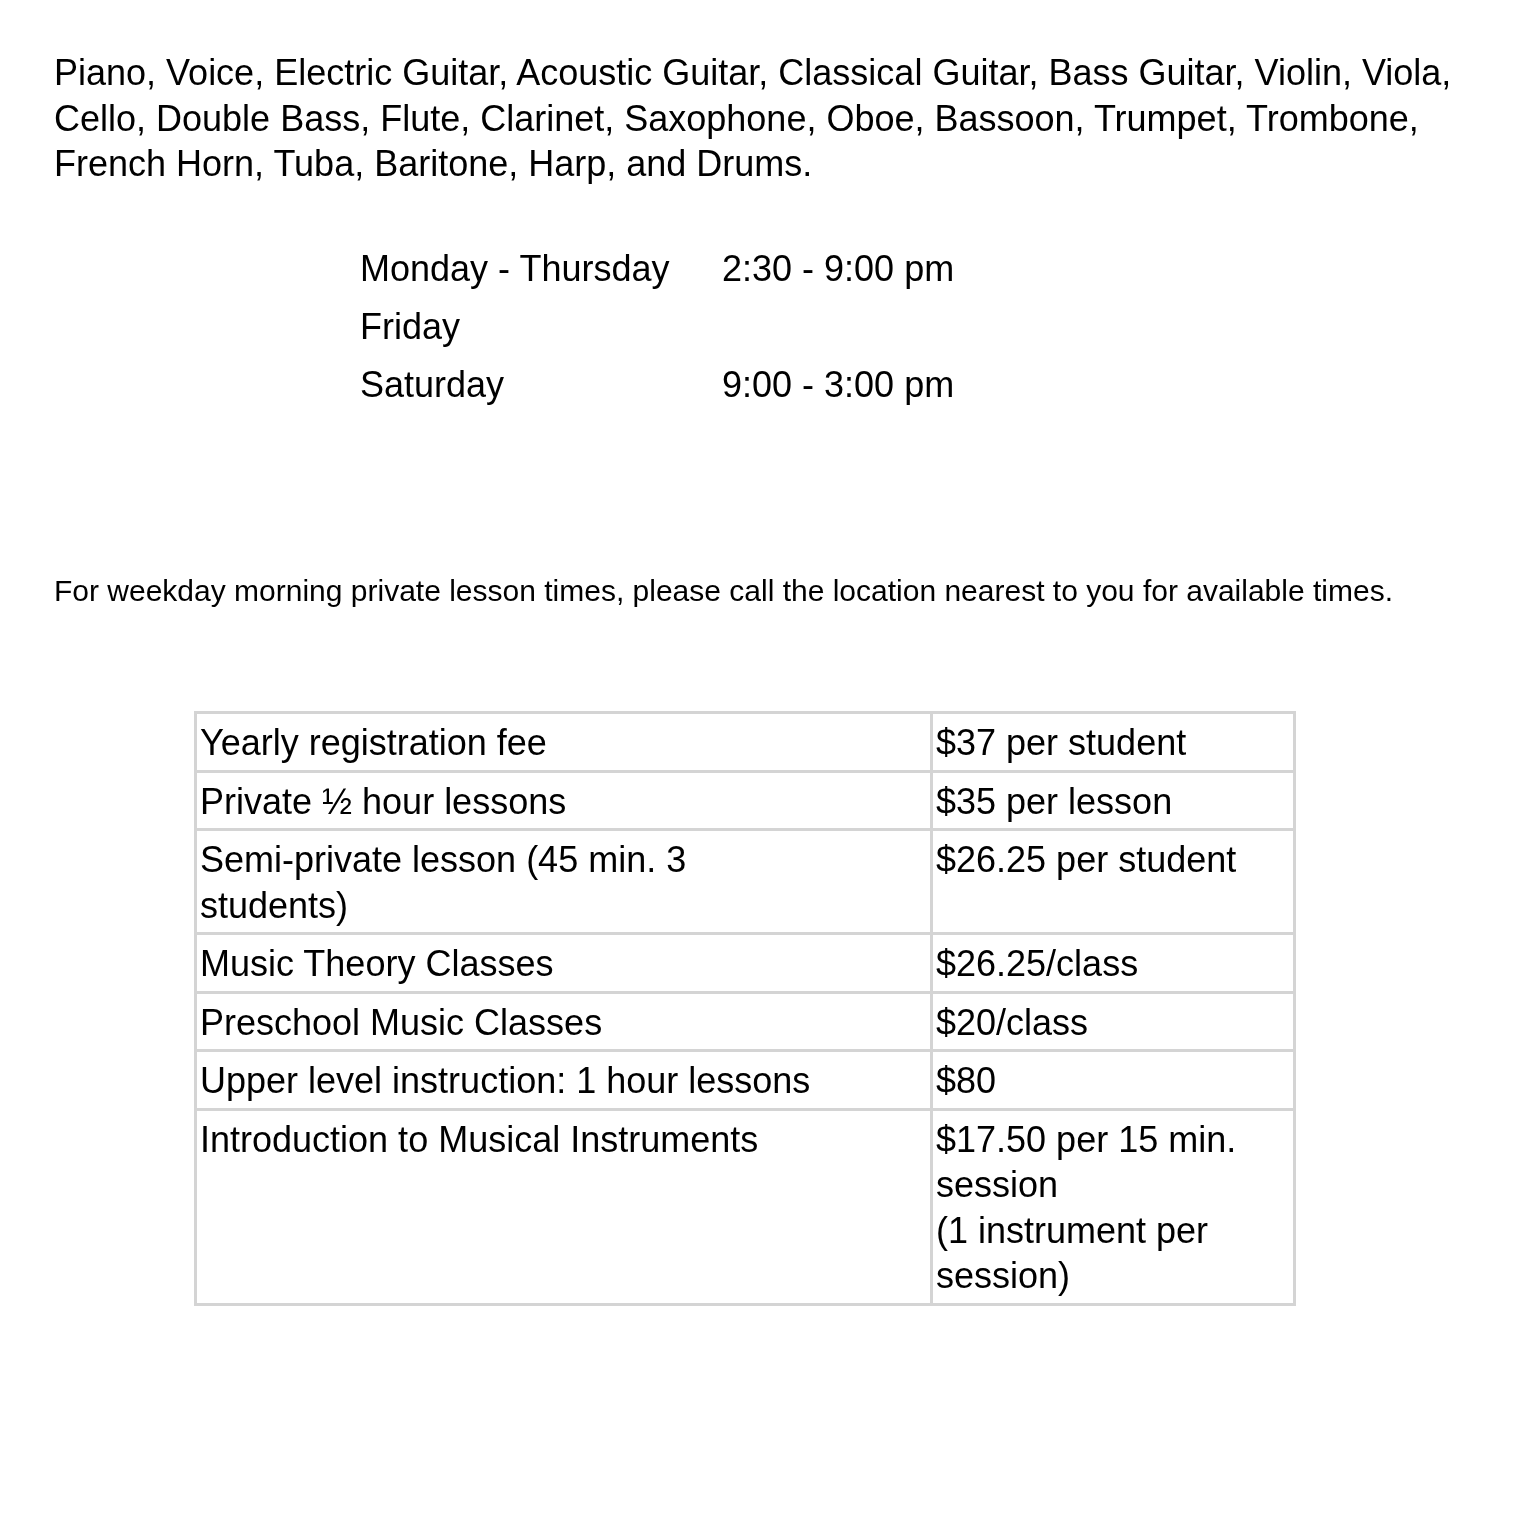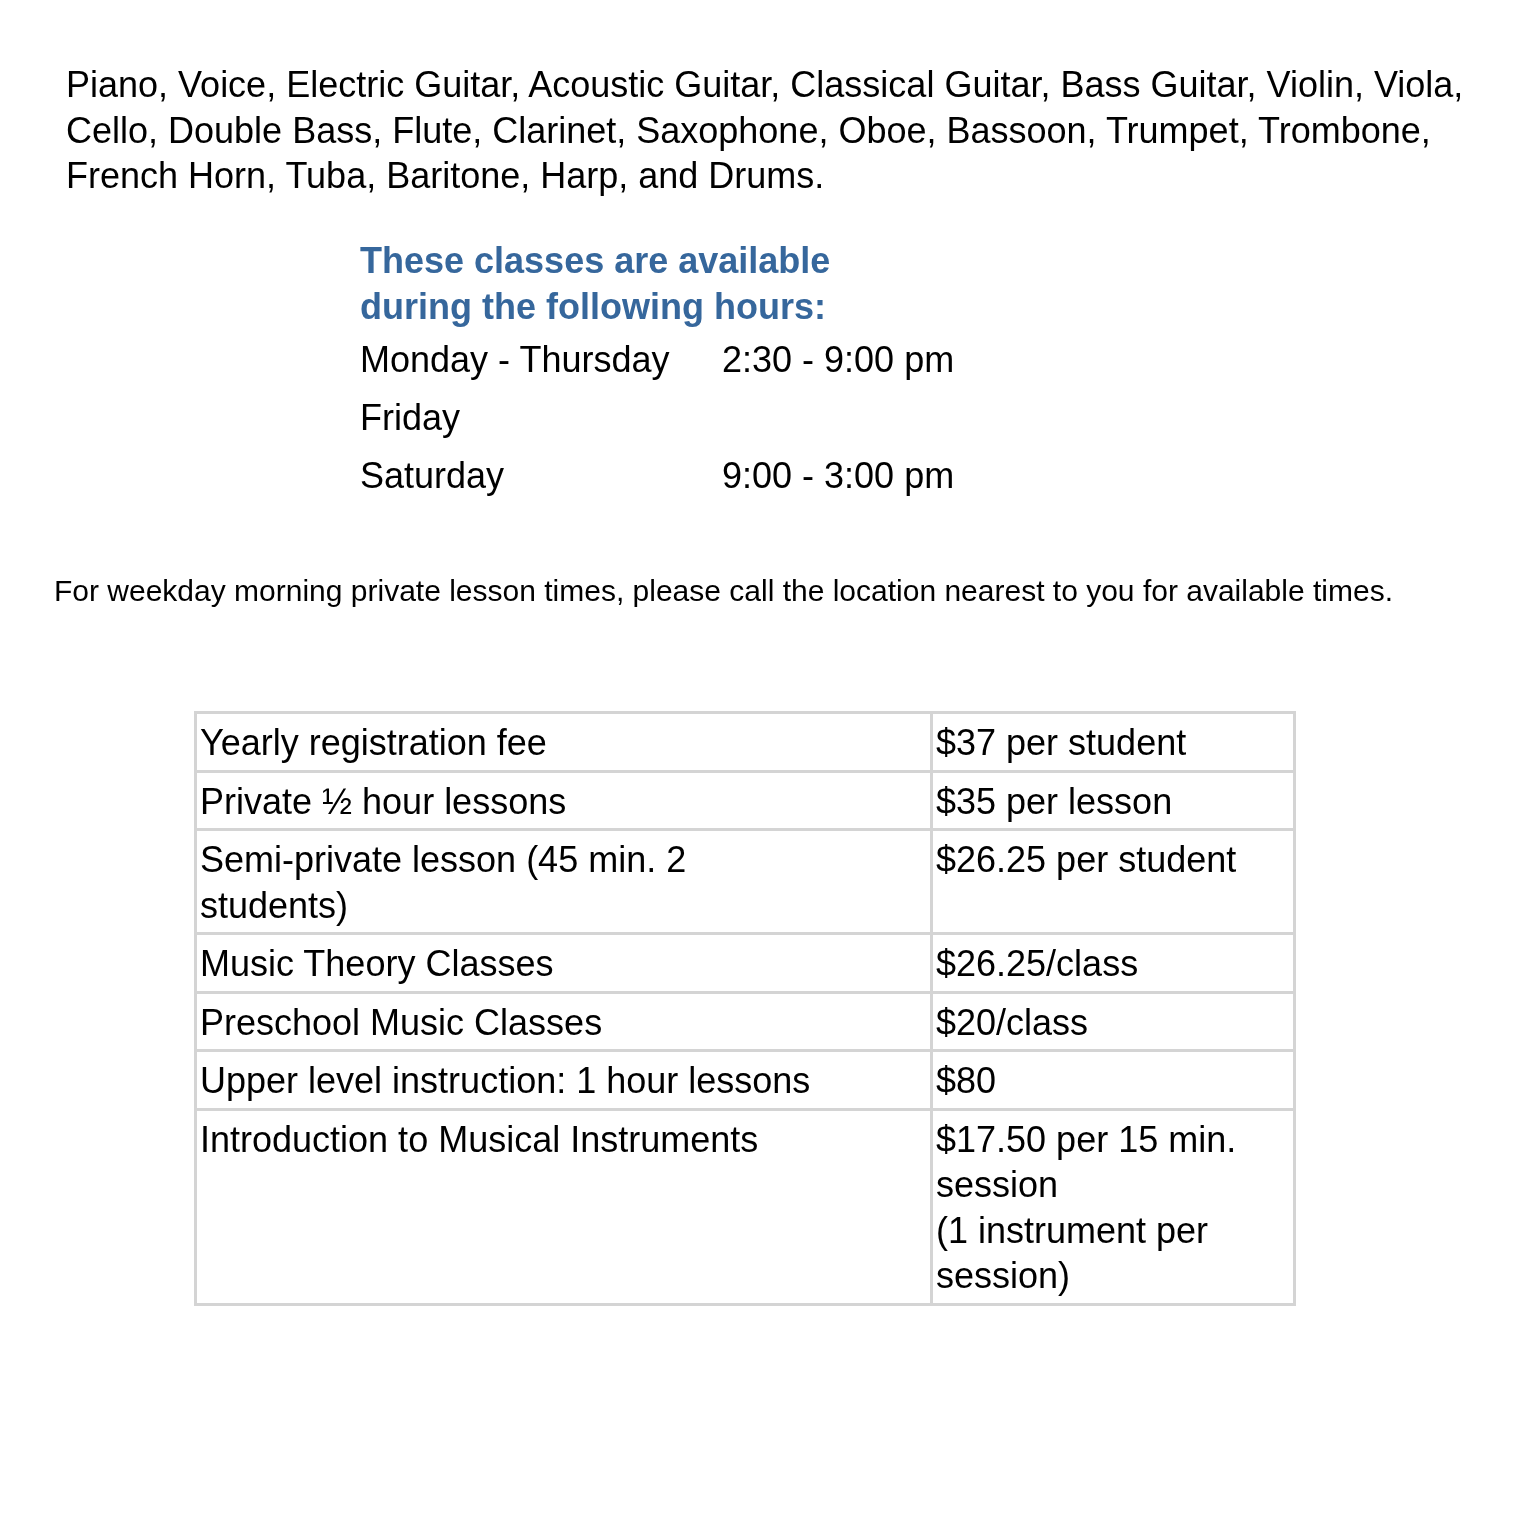--- a/index.html
+++ b/index.html
@@ -2,21 +2,21 @@
 <html><head>
 <meta charset="utf-8">
 <style>
   html, body { margin: 0; padding: 0; background: #ffffff; }
   body {
     width: 1536px; height: 1525px; position: relative; overflow: hidden;
     font-family: "Liberation Sans", sans-serif; color: #000;
   }
   .intro {
     position: absolute; left: 54px; top: 50px; width: 1440px;
-    font-size: 36px; line-height: 45.5px; margin: 12px;
+    font-size: 36px; line-height: 45.5px; margin: 0;
   }
   .hours {
     position: absolute; left: 360px; top: 238px;
   }
   .hours-title {
     color: #36679c; font-weight: bold; font-size: 36px; line-height: 45.5px; margin: 0;
   }
   .hours-row { display: flex; font-size: 36px; line-height: 58px; align-items: flex-end; }
   .hours-row .day { width: 362px; }
   .note {
@@ -34,24 +34,20 @@
   }
   table.fees td.c1 { width: 640px; }
   table.fees td.c2 { width: 354px; }
 </style>
 </head>
 <body>
 
 <p class="intro">Piano, Voice, Electric Guitar, Acoustic Guitar, Classical Guitar, Bass Guitar, Violin, Viola, Cello, Double Bass, Flute, Clarinet, Saxophone, Oboe, Bassoon, Trumpet, Trombone, French Horn, Tuba, Baritone, Harp, and Drums.</p>
 
 <div class="hours">
-  <p class="hours-title">
-    <span>These classes are available</span><br>
-    <span>during the following hours:</span>
-  </p>
   <div style="margin-top:2px">
     <div class="hours-row">
       <span class="day">Monday - Thursday</span>
       <span>2:30 - 9:00 pm</span>
     </div>
     <div class="hours-row">
       <span class="day">Friday</span>
     </div>
     <div class="hours-row">
       <span class="day">Saturday</span>
@@ -66,21 +62,21 @@
   <tbody>
     <tr>
       <td class="c1">Yearly registration fee</td>
       <td class="c2">$37 per student</td>
     </tr>
     <tr>
       <td class="c1">Private ½ hour lessons</td>
       <td class="c2">$35 per lesson</td>
     </tr>
     <tr>
-      <td class="c1" style="padding-right:90px">Semi-private lesson (45 min. 2 students)</td>
+      <td class="c1" style="padding-right:90px">Semi-private lesson (45 min. 3 students)</td>
       <td class="c2">$26.25 per student</td>
     </tr>
     <tr>
       <td class="c1">Music Theory Classes</td>
       <td class="c2">$26.25/class</td>
     </tr>
     <tr>
       <td class="c1">Preschool Music Classes</td>
       <td class="c2">$20/class</td>
     </tr>

